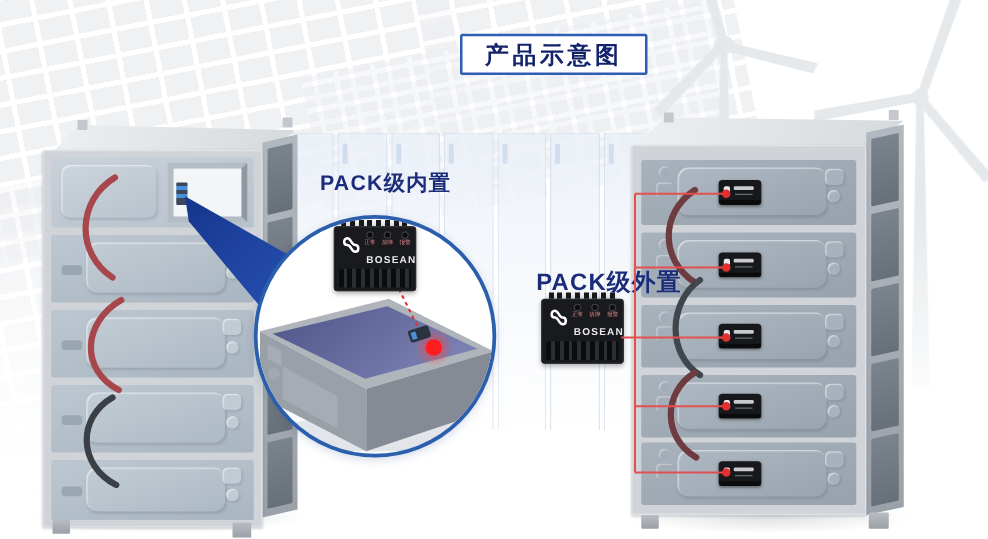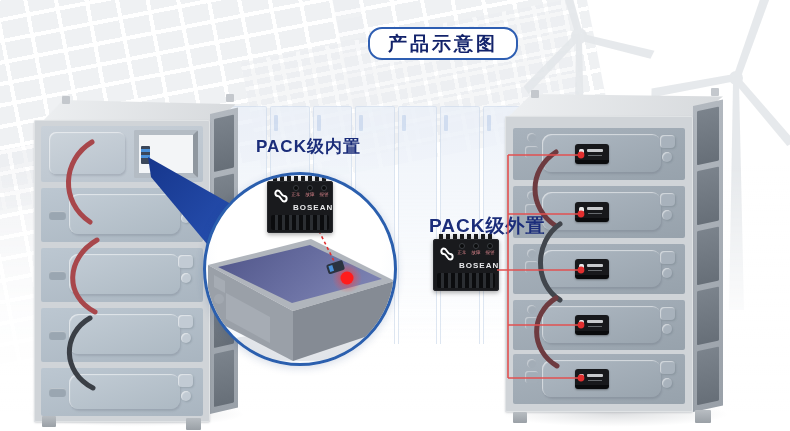--- a/index.html
+++ b/index.html
@@ -21,21 +21,21 @@
   .bg-fade{position:absolute;inset:0;z-index:2;pointer-events:none;
     background:linear-gradient(180deg, rgba(255,255,255,0) 38%, rgba(255,255,255,.82) 72%, #ffffff 96%);}
   .containers{position:absolute;left:228px;top:106px;width:294px;height:238px;z-index:2;
     display:flex;gap:3px;opacity:.8;}
   .containers .cont{flex:1;border:1px solid rgba(206,219,236,.85);border-bottom:none;border-radius:2px 2px 0 0;
     background:linear-gradient(180deg,#eaf0f8 0%, #f5f8fc 55%, rgba(255,255,255,0) 100%);position:relative;}
   .containers .cont i{position:absolute;left:3px;top:8px;width:4px;height:16px;background:#c9d8ee;border-radius:1px;}
 
   
   .title-badge{position:absolute;left:368px;top:27px;width:150px;height:33px;z-index:7;
-    background:#fff;border:2px solid #2e5eb2;border-radius:14px;
+    background:#fff;border:2px solid #2e5eb2;border-radius:2px;
     display:flex;align-items:center;justify-content:center;}
   .title-badge span{font-size:19px;font-weight:bold;color:#13236b;letter-spacing:3px;}
 
   
   .overlay-svg{position:absolute;left:0;top:0;z-index:5;pointer-events:none;}
   .net-svg{position:absolute;left:0;top:0;z-index:8;pointer-events:none;}
 
   
   .cab{position:absolute;z-index:4;}
   .cab .cap{position:absolute;background:linear-gradient(100deg,#eef0f2,#d6d9dc);}

